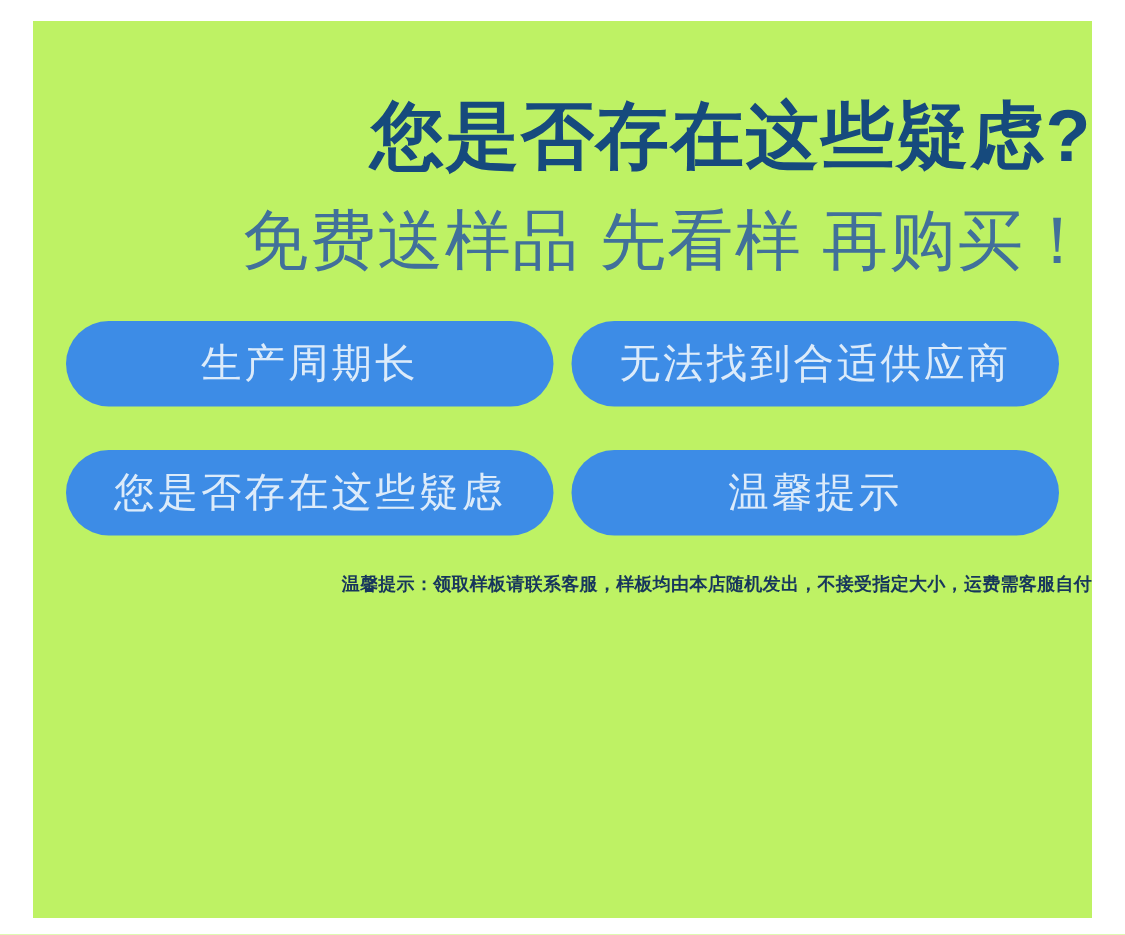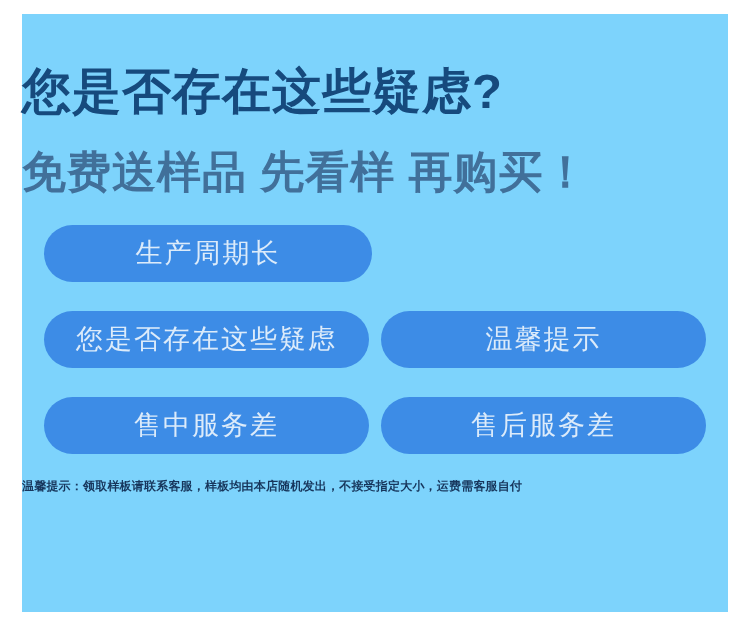--- a/index.html
+++ b/index.html
@@ -14,43 +14,43 @@
     overflow: hidden;
   }
 
   
   .promo-panel {
     position: absolute;
     left: 22px;
     top: 14px;
     width: 706px;
     height: 598px;
-    background: #7dd3fc;
+    background: #bef264;
     box-sizing: border-box;
     display: flex;
     flex-direction: column;
-    align-items: flex-start;
+    align-items: flex-end;
   }
 
   .headline {
     margin-top: 52px;
     font-size: 49px;
     line-height: 1.06;
     font-weight: bold;
     color: #164a7d;
     letter-spacing: 1px;
     text-align: center;
     white-space: nowrap;
   }
 
   .subheadline {
-    margin-top: 30px;
+    margin-top: 19px;
     font-size: 44px;
     line-height: 1.08;
-    font-weight: 700;
+    font-weight: 400;
     color: #41709a;
     letter-spacing: 1px;
     text-align: center;
     white-space: nowrap;
   }
 
   .pill-grid {
     margin-top: 30px;
     width: 706px;
     box-sizing: border-box;
@@ -104,38 +104,33 @@
   <div class="headline">您是否存在这些疑虑?</div>
 
   <div class="subheadline">免费送样品 先看样 再购买！</div>
 
   <div class="pill-grid">
 
     <div class="pill-row">
       <div class="pill">
         <span class="pill-label">生产周期长</span>
       </div>
+      <div class="pill">
+        <span class="pill-label">无法找到合适供应商</span>
+      </div>
     </div>
 
     <div class="pill-row">
       <div class="pill">
         <span class="pill-label">您是否存在这些疑虑</span>
       </div>
       <div class="pill">
         <span class="pill-label">温馨提示</span>
       </div>
     </div>
 
 
-    <div class="pill-row">
-      <div class="pill">
-        <span class="pill-label">售中服务差</span>
-      </div>
-      <div class="pill">
-        <span class="pill-label">售后服务差</span>
-      </div>
-    </div>
 
   </div>
 
   <div class="footer-note">温馨提示：领取样板请联系客服，样板均由本店随机发出，不接受指定大小，运费需客服自付</div>
 
 </div>
 
 </body></html>

